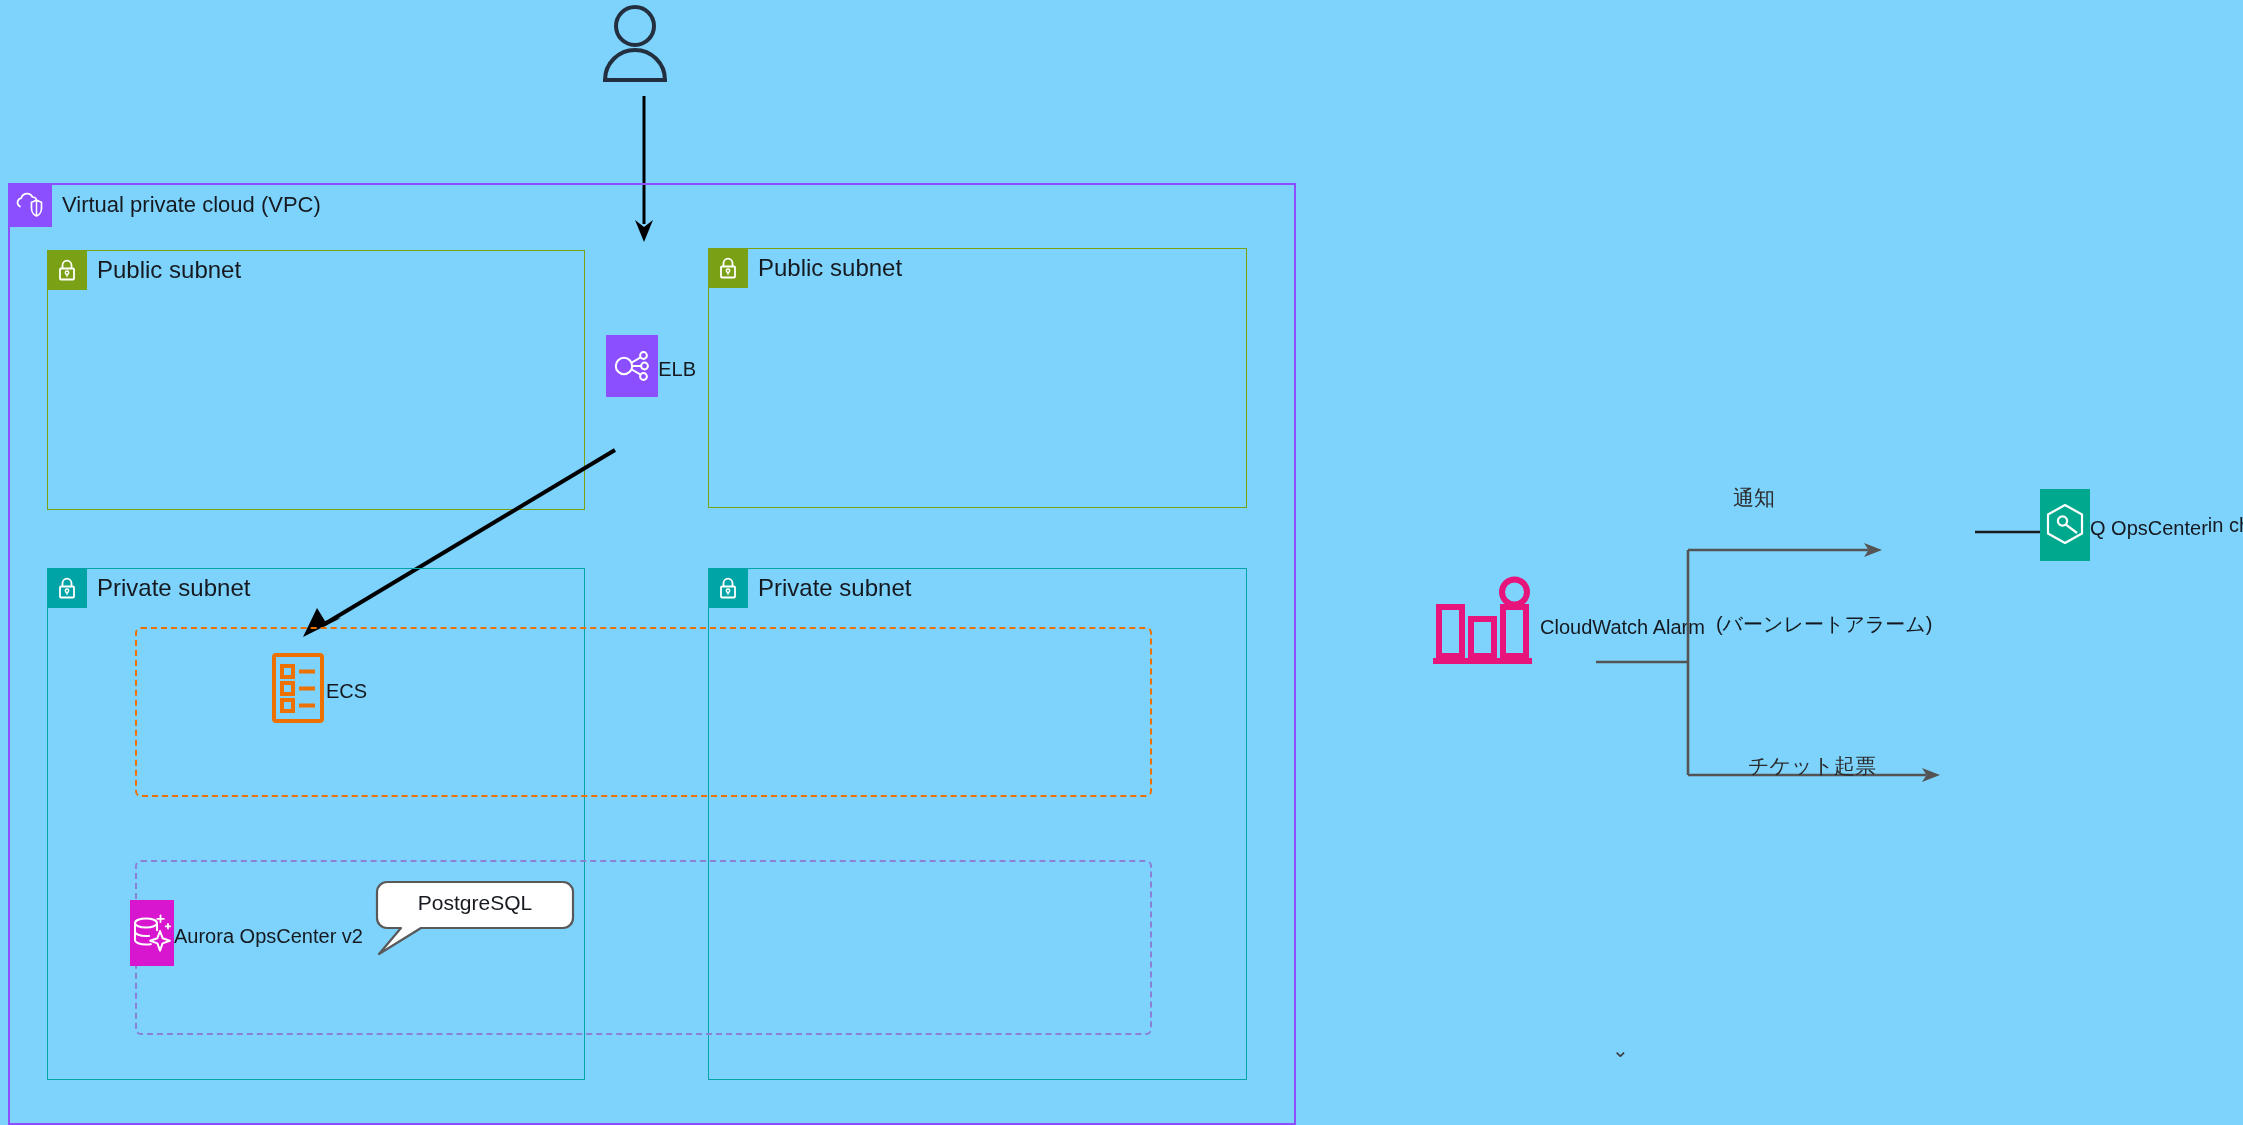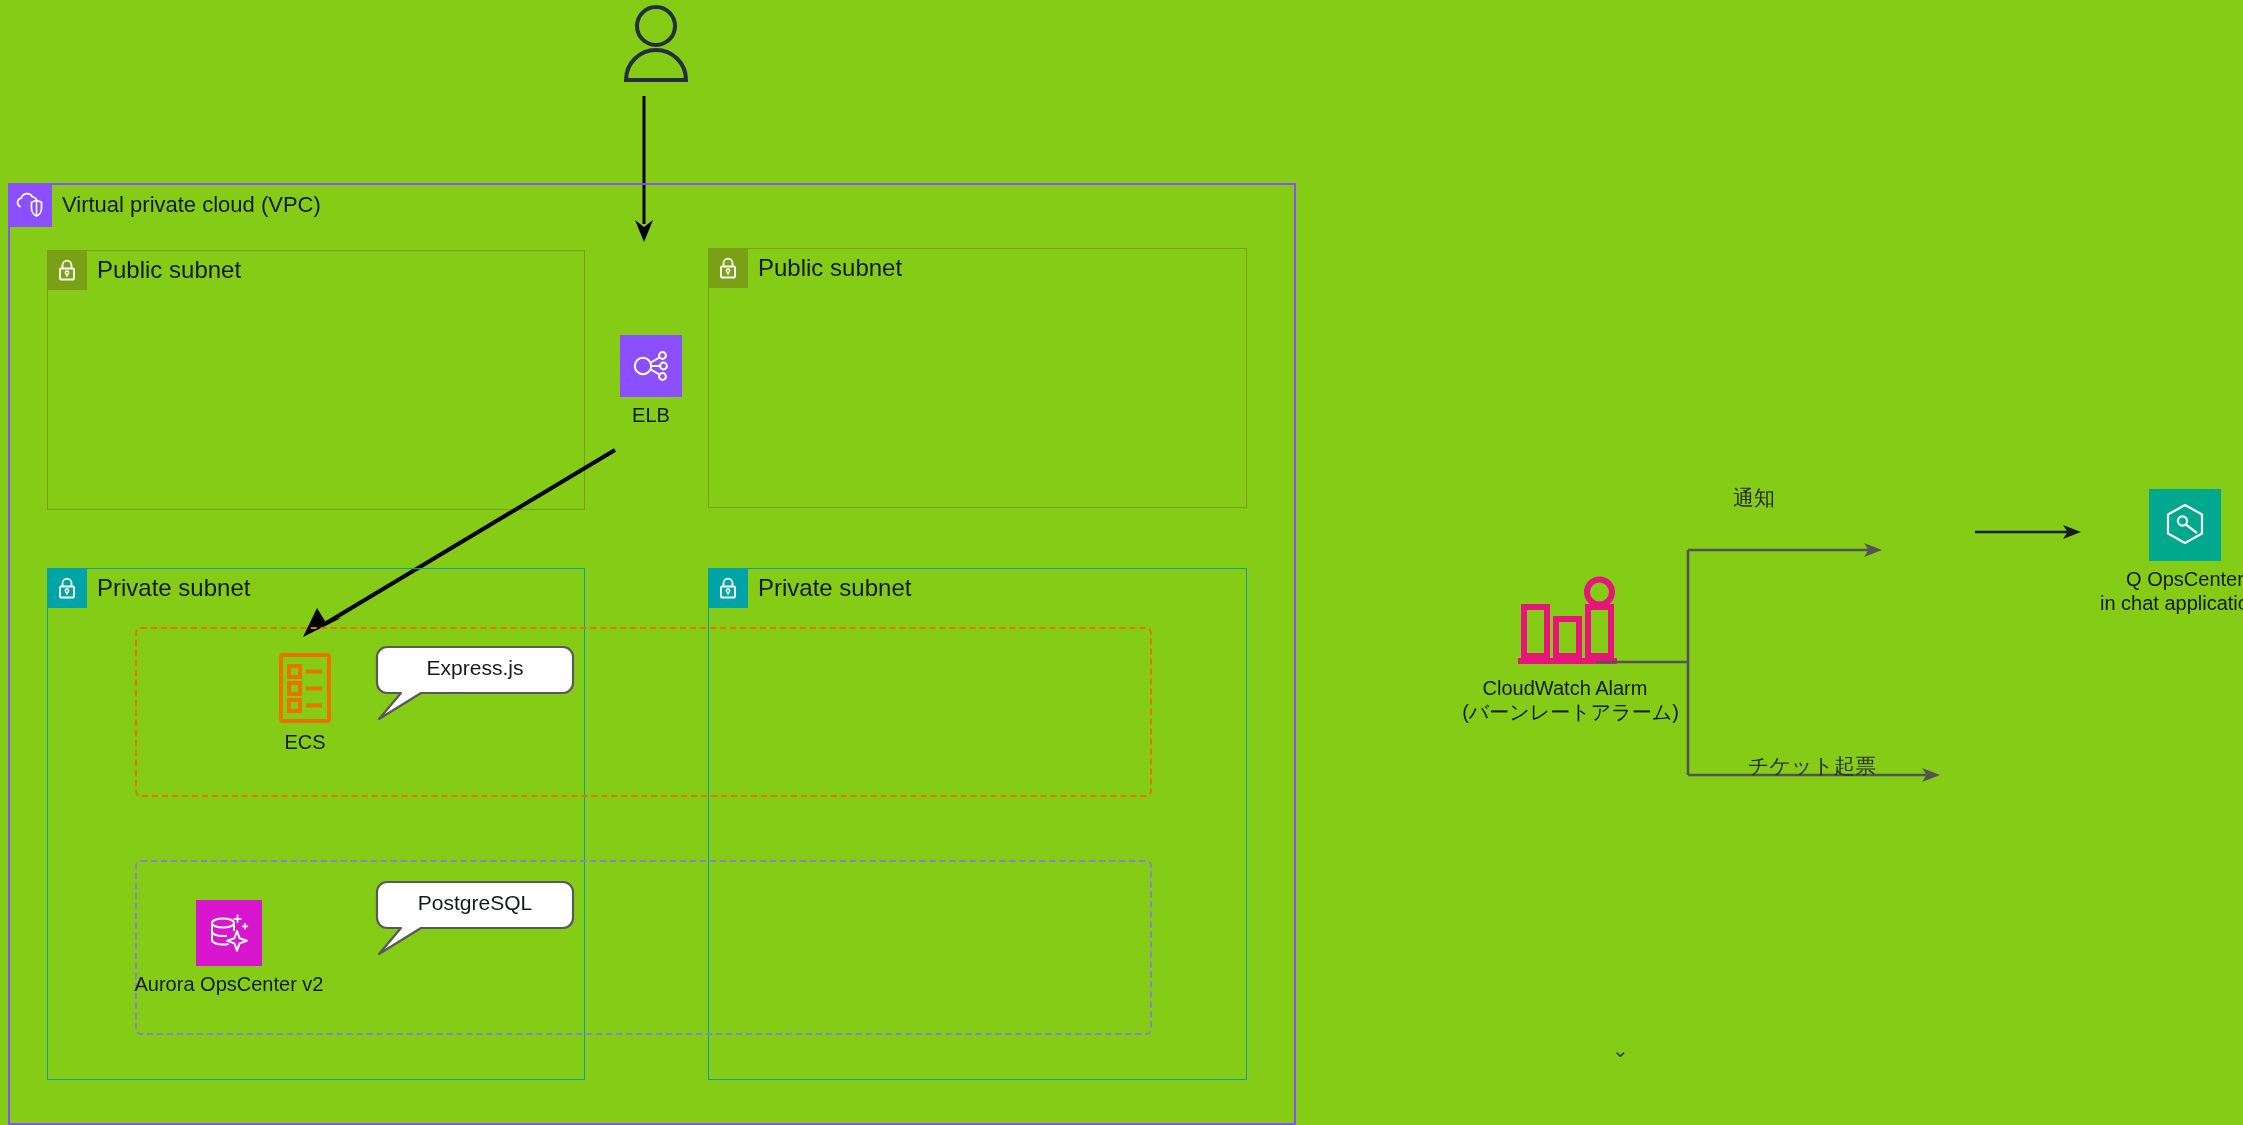--- a/index.html
+++ b/index.html
@@ -9,21 +9,21 @@
     background: #ffffff;
   }
   body {
     font-family: "Liberation Sans", "DejaVu Sans", sans-serif;
     color: #1a1a1a;
   }
   #canvas {
     position: relative;
     width: 2243px;
     height: 1125px;
-    background: #84cc16;
+    background: #7dd3fc;
     overflow: hidden;
   }
   .abs { position: absolute; }
 
   
   .vpc-box {
     left: 8px; top: 183px;
     width: 1288px; height: 942px;
     border: 2px solid #8C4FFF;
     background: transparent;
@@ -63,21 +63,21 @@
 
   
   .grp {
     border-radius: 6px;
     background: transparent;
   }
   .grp.ecs-grp  { border: 2.5px dashed #ED7100; }
   .grp.db-grp   { border: 2.5px dashed #8C7FD6; }
 
   
-  .node { display: flex; flex-direction: column; align-items: center; }
+  .node { display: flex; align-items: center; }
   .node-sq {
     width: 62px; height: 62px;
     display: flex; align-items: center; justify-content: center;
   }
   .node-sq.purple  { background: #8C4FFF; }
   .node-sq.magenta { background: #D916CF; }
   .node-sq.pink    { background: #E7157B; }
   .node-sq.teal    { background: #00A88E; }
   .node-lbl {
     margin-top: 6px; font-size: 20px; color: #16191f;
@@ -210,26 +210,20 @@
         <line x1="29" y1="19.5" x2="45" y2="19.5" stroke="#ED7100" stroke-width="4"></line>
         <rect x="12" y="31" width="11" height="11" fill="none" stroke="#ED7100" stroke-width="4"></rect>
         <line x1="29" y1="36.5" x2="45" y2="36.5" stroke="#ED7100" stroke-width="4"></line>
         <rect x="12" y="48" width="11" height="11" fill="none" stroke="#ED7100" stroke-width="4"></rect>
         <line x1="29" y1="53.5" x2="45" y2="53.5" stroke="#ED7100" stroke-width="4"></line>
       </svg>
     </div>
     <div class="node-lbl">ECS</div>
   </div>
 
-  <div class="bubble-wrap" style="left:375px; top:645px; width:200px; height:78px;">
-    <svg width="200" height="78" viewBox="0 0 200 78">
-      <path d="M12 2 H188 a10 10 0 0 1 10 10 V38 a10 10 0 0 1 -10 10 H46 L4 74 L26 48 H12 a10 10 0 0 1 -10 -10 V12 a10 10 0 0 1 10 -10 Z" fill="#ffffff" stroke="#595959" stroke-width="2.2" stroke-linejoin="round"></path>
-    </svg>
-    <div class="bubble-txt">Express.js</div>
-  </div>
 
   <div class="abs grp db-grp" style="left:135px; top:860px; width:1017px; height:175px;"></div>
 
   <div class="abs node" style="left:130px; top:900px; width:198px;">
     <div class="node-sq magenta" style="width:66px; height:66px;">
       <svg width="44" height="44" viewBox="0 0 44 44">
         <ellipse cx="16" cy="12" rx="11" ry="4.6" fill="none" stroke="#fff" stroke-width="2"></ellipse>
         <path d="M5 12 V29 c0 2.6 4.9 4.6 11 4.6 c2.1 0 4-0.24 5.6-0.65" fill="none" stroke="#fff" stroke-width="2"></path>
         <path d="M27 12 V20" fill="none" stroke="#fff" stroke-width="2"></path>
         <path d="M5 20.5 c0 2.5 4.9 4.6 11 4.6 c1.4 0 2.7-0.11 3.9-0.3" fill="none" stroke="#fff" stroke-width="2"></path>

